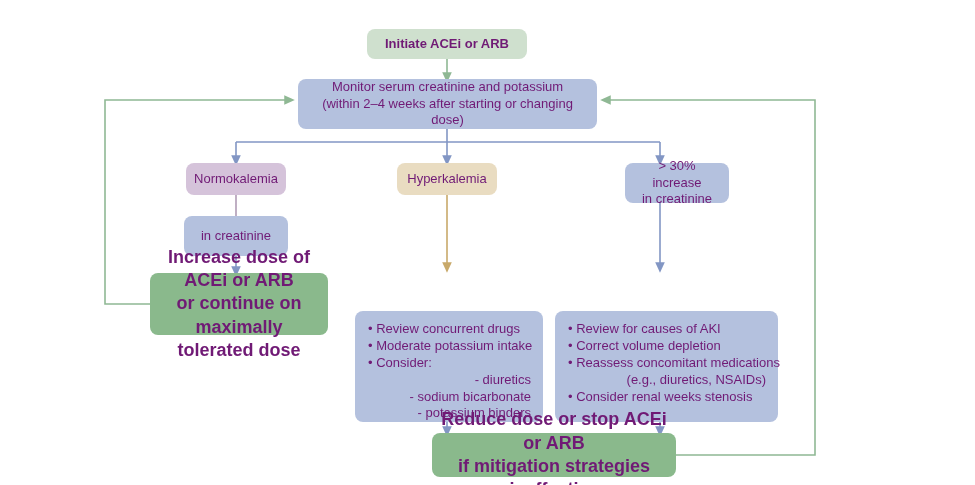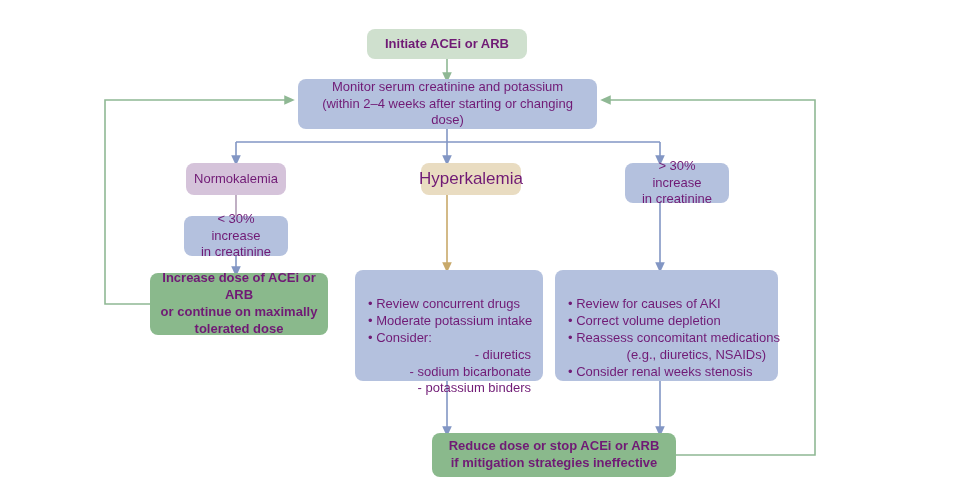--- a/index.html
+++ b/index.html
@@ -31,52 +31,52 @@
     justify-content: center;
     text-align: center;
     border-radius: 8px;
     color: #701a75;
     line-height: 1.30;
     padding: 4px 8px;
   }
   .node.bullets {
     display: block;
     text-align: left;
-    padding: 26px 12px 10px 13px;
+    padding: 10px 12px 10px 13px;
+    margin-top: 41px;
   }
   .bullet-line {
     white-space: nowrap;
     display: block;
   }
   .bullet-line.sub {
     padding-left: 13px;
     text-align: right;
   }
   .n-green-light {
     background: #cfe0ce;
     font-weight: bold;
     font-size: 13px;
   }
   .n-green-dark {
     background: #8ab98c;
     font-weight: bold;
-    font-size: 13px;
+    font-size: 18px;
   }
   .n-blue {
     background: #b4c1de;
     font-size: 13px;
   }
   .n-mauve {
     background: #d5c3da;
     font-size: 13px;
   }
   .n-tan {
     background: #e9dcc1;
-    font-size: 17px;
-    margin-left: 24px;
+    font-size: 13px;
   }
   .n-line2 { display: block; }
 </style>
 </head>
 <body>
 
 <div id="canvas">
 
   <svg class="edges" viewBox="0 0 975 485" xmlns="http://www.w3.org/2000/svg">
     <defs>
@@ -132,21 +132,20 @@
   <div class="node n-tan" style="left:397px; top:163px; width:100px; height:32px;">
     <span>Hyperkalemia</span>
   </div>
 
   <div class="node n-blue" style="left:625px; top:163px; width:104px; height:40px; flex-direction:column;">
     <span class="n-line2">&gt; 30% increase</span>
     <span class="n-line2">in creatinine</span>
   </div>
 
   <div class="node n-blue" style="left:184px; top:216px; width:104px; height:40px; flex-direction:column;">
-    <span class="n-line2">&lt; 30% increase</span>
     <span class="n-line2">in creatinine</span>
   </div>
 
   <div class="node n-green-dark" style="left:150px; top:273px; width:178px; height:62px; flex-direction:column;">
     <span class="n-line2">Increase dose of ACEi or ARB</span>
     <span class="n-line2">or continue on maximally</span>
     <span class="n-line2">tolerated dose</span>
   </div>
 
   <div class="node n-blue bullets" style="left:355px; top:270px; width:188px; height:111px;">

